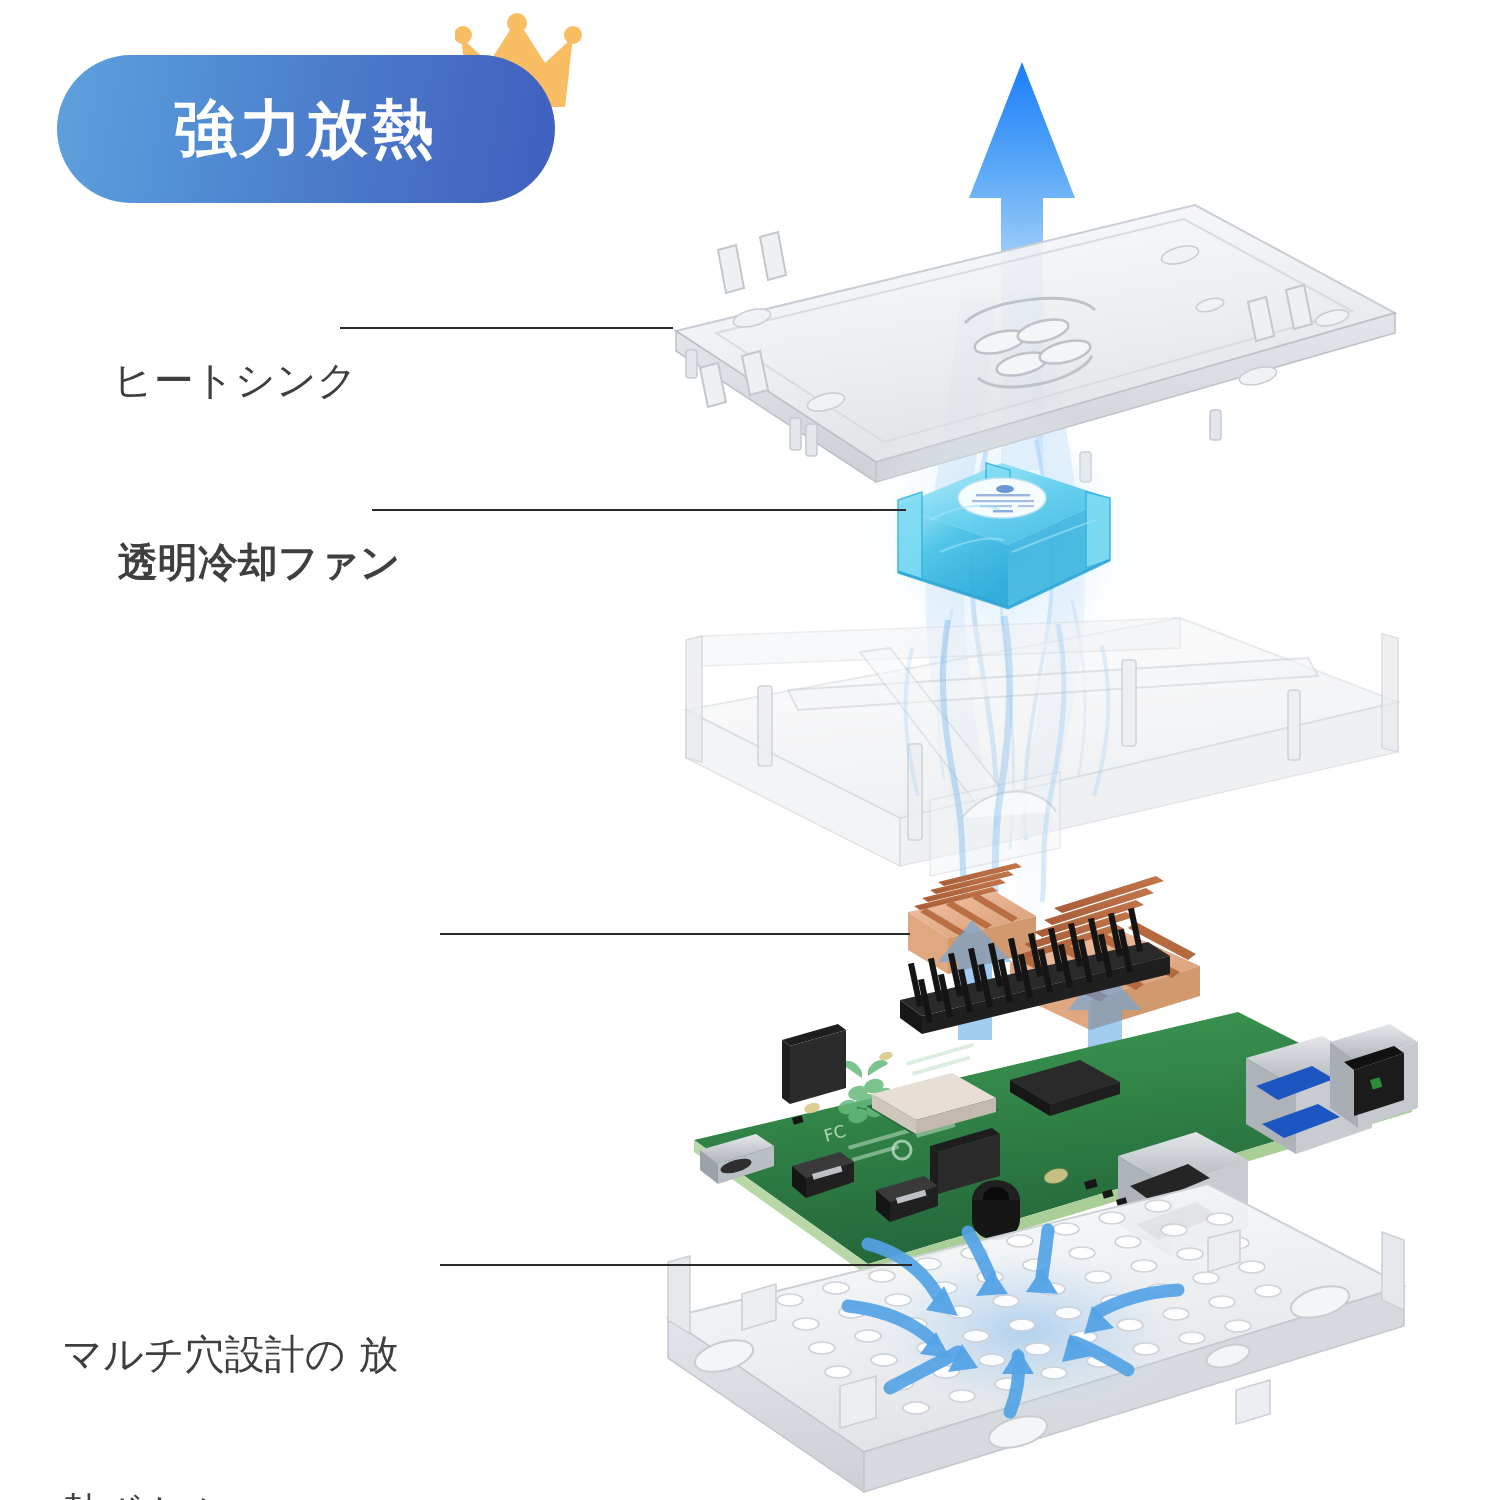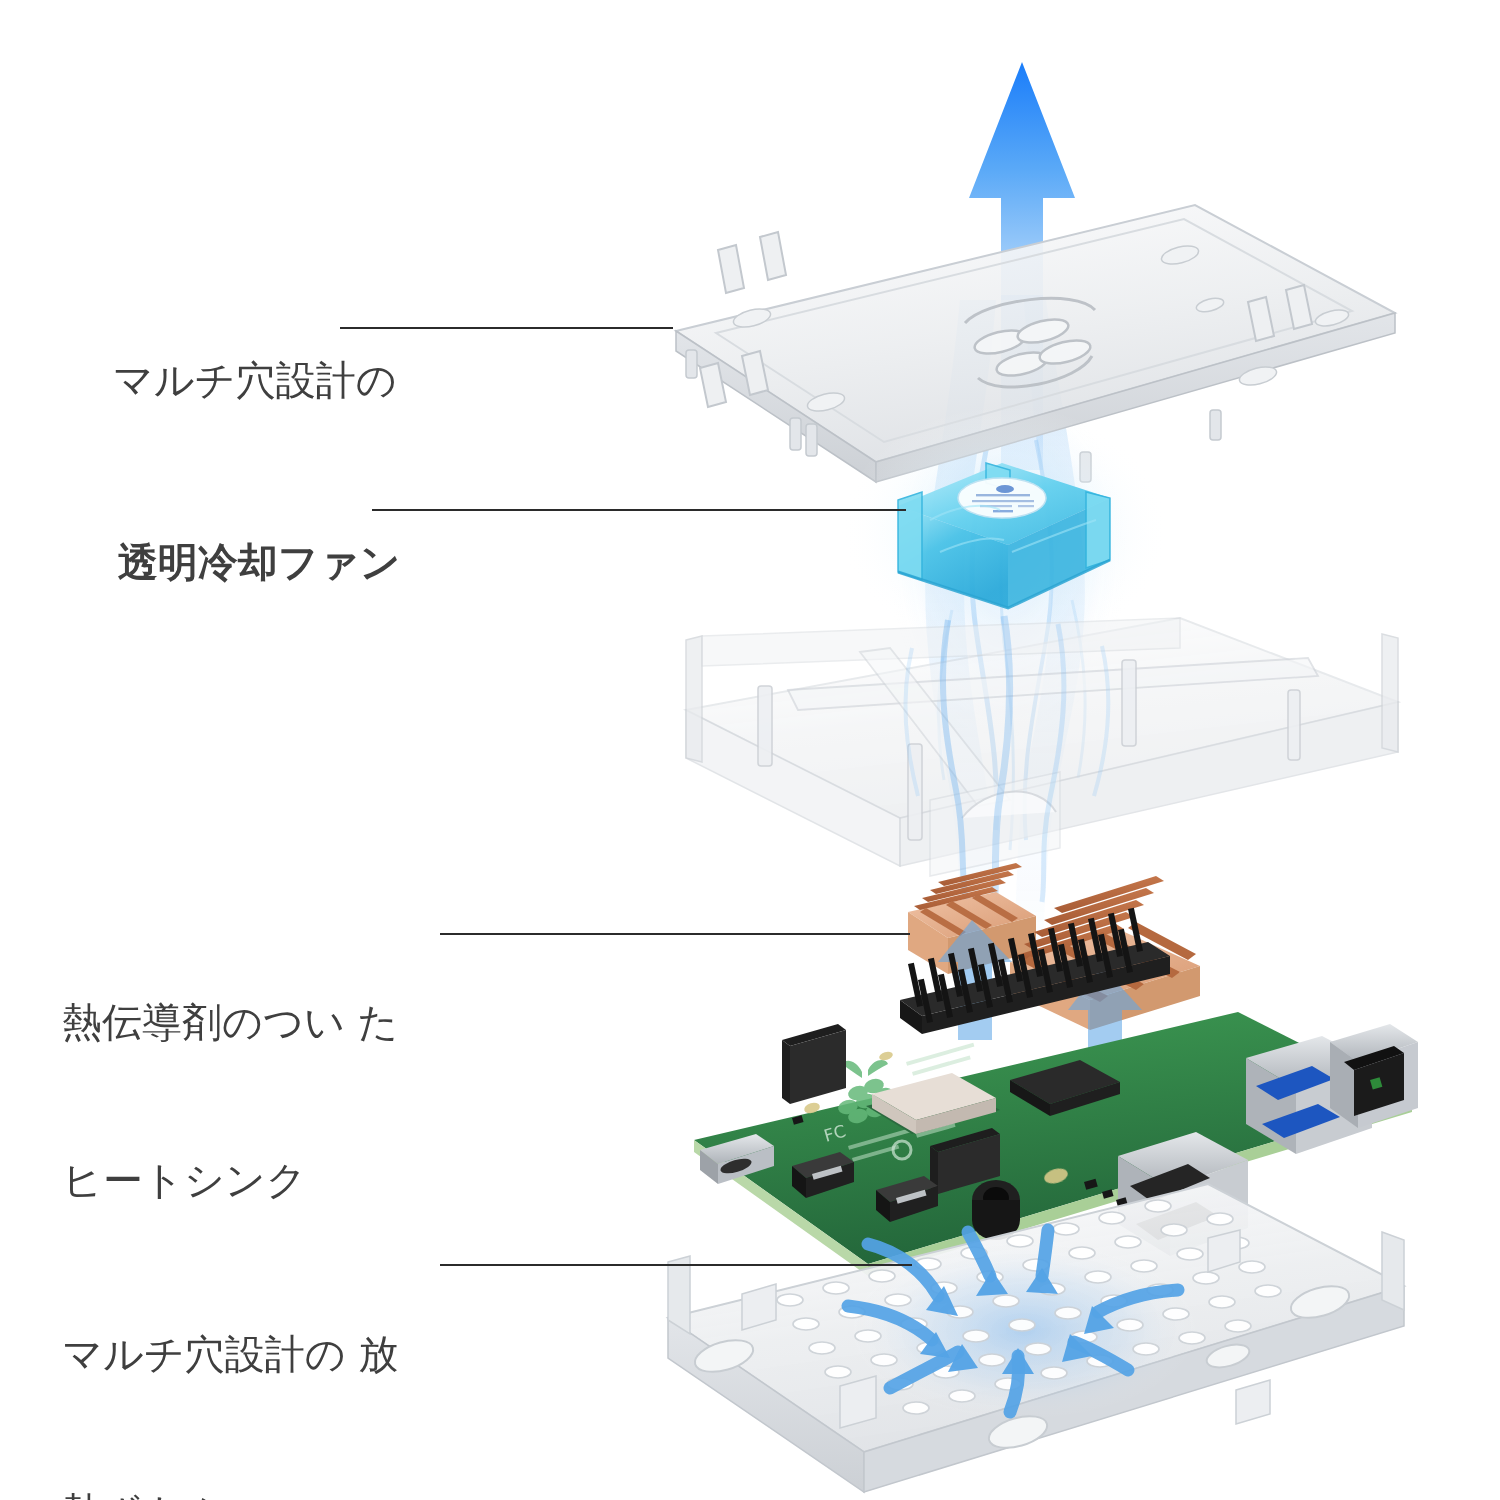--- a/index.html
+++ b/index.html
@@ -556,35 +556,42 @@
         <path d="M1018 1348 L1034 1374 L1002 1374 Z"></path>
         <path d="M1070 1334 L1092 1356 L1062 1362 Z"></path>
         <path d="M1092 1306 L1114 1328 L1084 1334 Z"></path>
         <path d="M1042 1268 L1058 1294 L1026 1292 Z"></path>
         <path d="M992 1270 L1008 1294 L976 1296 Z"></path>
       </g>
     </g>
   </svg>
   </div>
 
+  <div id="badge-wrap">
+    <svg id="crown" viewBox="0 0 130 110">
+      <path d="M14 96 L6 26 L34 52 L62 8 L90 52 L118 26 L110 96 Z" fill="#f9be64"></path>
+      <circle cx="8" cy="24" r="9" fill="#f9be64"></circle>
+      <circle cx="62" cy="12" r="10" fill="#f9be64"></circle>
+      <circle cx="118" cy="24" r="9" fill="#f9be64"></circle>
+    </svg>
+    <div id="pill">
+      <span id="pill-text">強力放熱</span>
+    </div>
+  </div>
 
   <div class="callout" id="label-vent">
-    <span>マルチ穴設計の</span>
+    <span>ヒートシンク</span>
   </div>
   <div class="leader" id="leader-vent"></div>
 
   <div class="callout" id="label-fan">
     <span>透明冷却ファン</span>
   </div>
   <div class="leader" id="leader-fan"></div>
 
-  <div class="callout" id="label-heatsink">
-    <div>熱伝導剤のつい た</div>
-    <div>ヒートシンク</div>
-  </div>
   <div class="leader" id="leader-heatsink"></div>
 
   <div class="callout" id="label-bottom">
     <div>マルチ穴設計の 放</div>
     <div>熱ボトム</div>
   </div>
   <div class="leader" id="leader-bottom"></div>
 
 </div>
 

